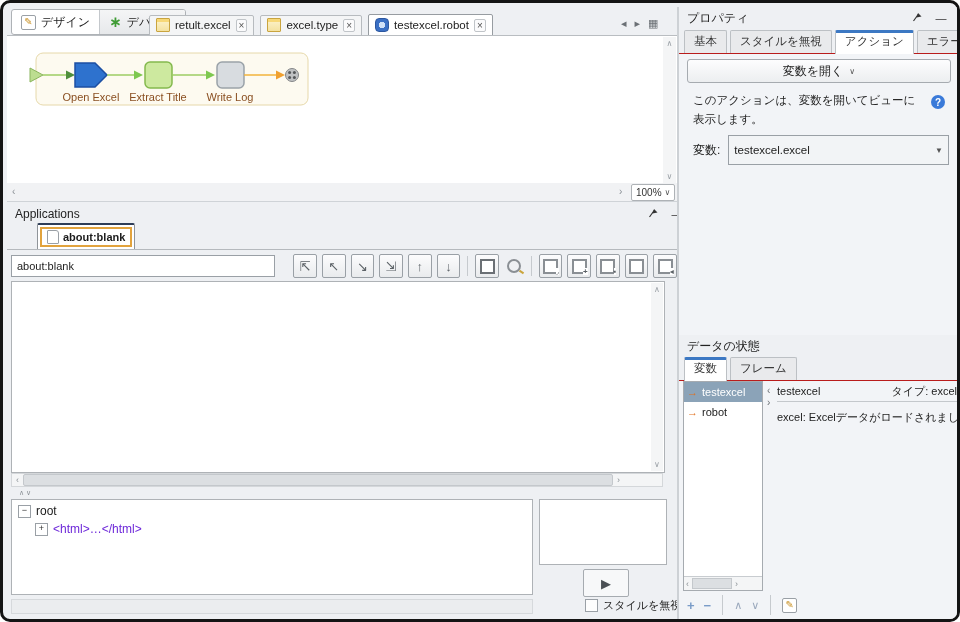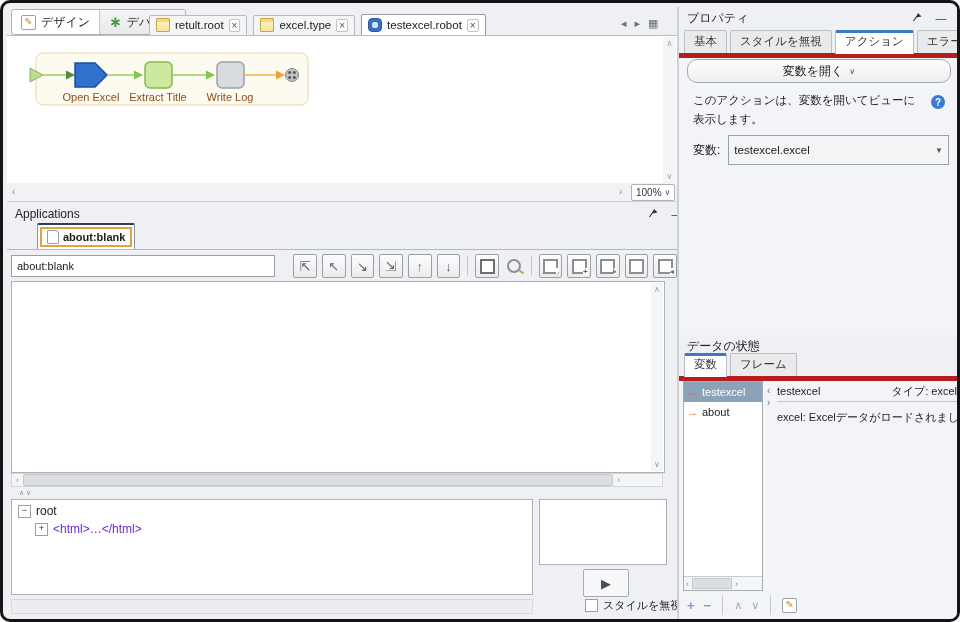--- a/index.html
+++ b/index.html
@@ -5,21 +5,21 @@
   html,body{margin:0;padding:0;background:#fff;font-family:"Liberation Sans","DejaVu Sans",sans-serif;}
   .win{width:960px;height:622px;box-sizing:border-box;border:3px solid #141414;border-radius:10px;
        background:#eef0f3;position:relative;overflow:hidden;}
   .stage{position:absolute;left:4px;top:4px;width:950px;height:612px;}
   .abs{position:absolute;}
 
   
   .phead{display:flex;align-items:center;height:22px;padding:0 8px;font-size:12px;color:#222;background:#eef0f3;}
   .phead .sp{flex:1;}
   .hicon{width:16px;text-align:center;color:#333;font-size:11px;cursor:pointer;margin-left:8px;}
-  .tabsrow{display:flex;align-items:flex-end;height:24px;padding-left:5px;border-bottom:5px solid #b91c1c;background:#eef0f3;}
+  .tabsrow{display:flex;align-items:flex-end;height:24px;padding-left:5px;border-bottom:1px solid #b91c1c;background:#eef0f3;}
   .tb{font-size:11.5px;color:#333;background:#e9eaec;border:1px solid #bcc0c4;border-bottom:none;
       padding:3px 9px 4px;margin-right:3px;border-radius:2px 2px 0 0;cursor:pointer;white-space:nowrap;}
   .tb.on{background:#fff;border-top:3px solid #3c78c3;padding-top:1px;margin-bottom:-1px;padding-bottom:5px;}
 
   
   .dgroup{position:absolute;left:4px;top:2px;height:24px;display:flex;border:1px solid #aeb2b6;border-radius:3px;overflow:hidden;background:#fff;}
   .dbtn{display:flex;align-items:center;gap:5px;padding:0 9px;font-size:12px;color:#222;cursor:pointer;}
   .dbtn.dim{background:linear-gradient(#f4f5f6,#e7e9eb);border-left:1px solid #c4c8cc;}
   .pencil-page{display:inline-block;width:13px;height:13px;background:#fff;border:1px solid #9aa0a6;border-radius:2px;
       color:#c99227;font-size:10px;line-height:12px;text-align:center;}
@@ -78,21 +78,21 @@
            display:flex;align-items:center;justify-content:center;color:#4a4f54;font-size:13px;cursor:pointer;}
   .statusstrip{position:absolute;left:4px;top:592px;width:522px;height:15px;background:#ebedef;border:1px solid #d6d9dc;box-sizing:border-box;}
   .ignore{position:absolute;left:578px;top:591px;display:flex;align-items:center;gap:5px;font-size:11px;color:#222;cursor:pointer;}
   .cbox{width:11px;height:11px;border:1px solid #9aa0a6;background:#fdfdfd;display:inline-block;}
 
   .vdiv{position:absolute;left:670px;top:0;width:2px;height:612px;background:#cdd1d5;}
 
   
   .right{position:absolute;left:672px;top:0;width:278px;height:612px;background:#f2f4f7;}
   .rbtn{position:absolute;left:8px;top:52px;width:262px;height:22px;display:flex;align-items:center;justify-content:center;gap:6px;
-        border:1px solid #a6abb0;background:linear-gradient(#fdfdfe,#eceef0);border-radius:10px;font-size:12px;color:#222;cursor:pointer;}
+        border:1px solid #a6abb0;background:linear-gradient(#fdfdfe,#eceef0);border-radius:3px;font-size:12px;color:#222;cursor:pointer;}
   .desc{position:absolute;left:14px;top:84px;width:224px;font-size:11.5px;line-height:1.65;color:#222;}
   .helpico{position:absolute;right:12px;top:88px;width:14px;height:14px;border-radius:50%;background:#3a7ad9;color:#fff;
            font-size:10px;font-weight:bold;display:flex;align-items:center;justify-content:center;cursor:pointer;}
   .varrow{position:absolute;left:14px;top:128px;width:256px;display:flex;align-items:center;gap:8px;font-size:12px;color:#222;}
   .dropd{flex:1;height:20px;border:1px solid #9aa0a6;background:#f2f4f6;display:flex;align-items:center;font-size:11.5px;color:#222;padding:4px 5px;cursor:pointer;}
   .dropd .sp{flex:1;}
   .dd-ar{font-size:8px;color:#555;}
 
   .dslist{position:absolute;left:4px;top:374px;width:80px;height:210px;background:#fff;border:1px solid #a6abb0;box-sizing:border-box;display:flex;flex-direction:column;}
   .dsitem{display:flex;align-items:center;gap:4px;height:20px;padding-left:3px;font-size:11px;color:#222;cursor:pointer;}
@@ -124,21 +124,21 @@
     </div>
     <div class="dbtn dim">
       <span class="debug-glyph">∗</span>
       <span>デバッグ</span>
     </div>
   </div>
 
   <div class="etabs">
     <div class="etab">
       <span class="typeico"></span>
-      <span>retult.root</span>
+      <span>retult.excel</span>
       <span class="xbox">×</span>
     </div>
     <div class="etab">
       <span class="typeico"></span>
       <span>excel.type</span>
       <span class="xbox">×</span>
     </div>
     <div class="etab on">
       <span class="robotico"></span>
       <span>testexcel.robot</span>
@@ -345,21 +345,21 @@
       <div class="tb">フレーム</div>
     </div>
 
     <div class="dslist">
       <div class="dsitem sel">
         <span class="oarrow">→</span>
         <span>testexcel</span>
       </div>
       <div class="dsitem">
         <span class="oarrow">→</span>
-        <span>about</span>
+        <span>robot</span>
       </div>
       <div class="dshs">
         <span style="margin-left:2px;">‹</span>
         <span class="dsthumb"></span>
         <span>›</span>
       </div>
     </div>
 
     <div class="collapses">
       <span>‹</span>

